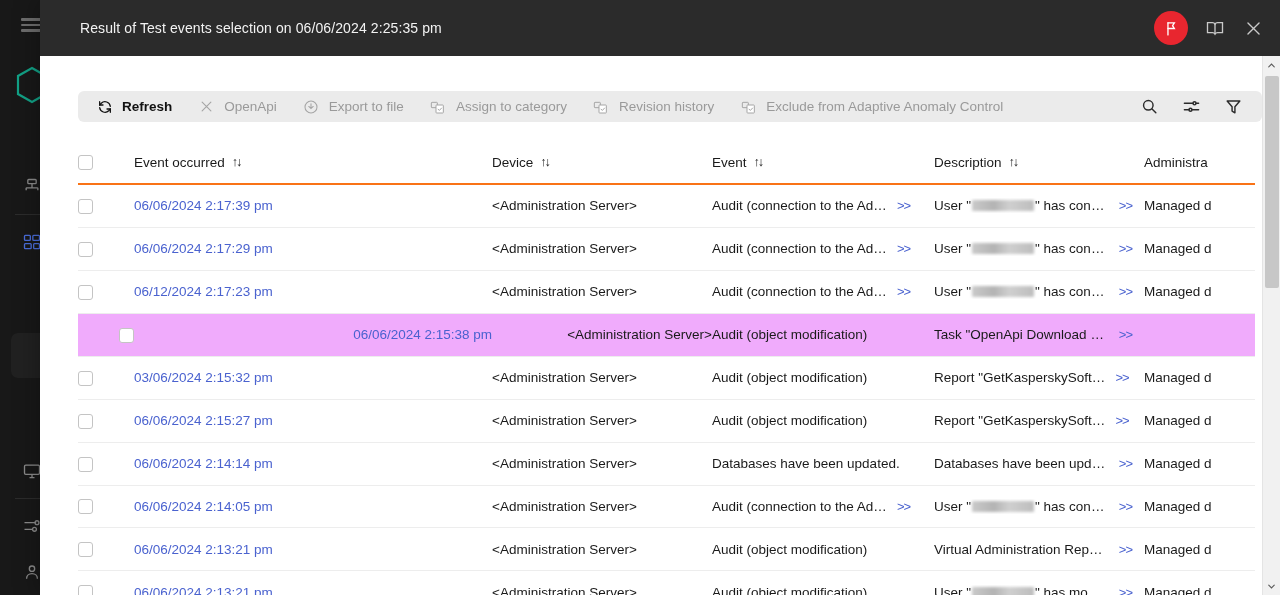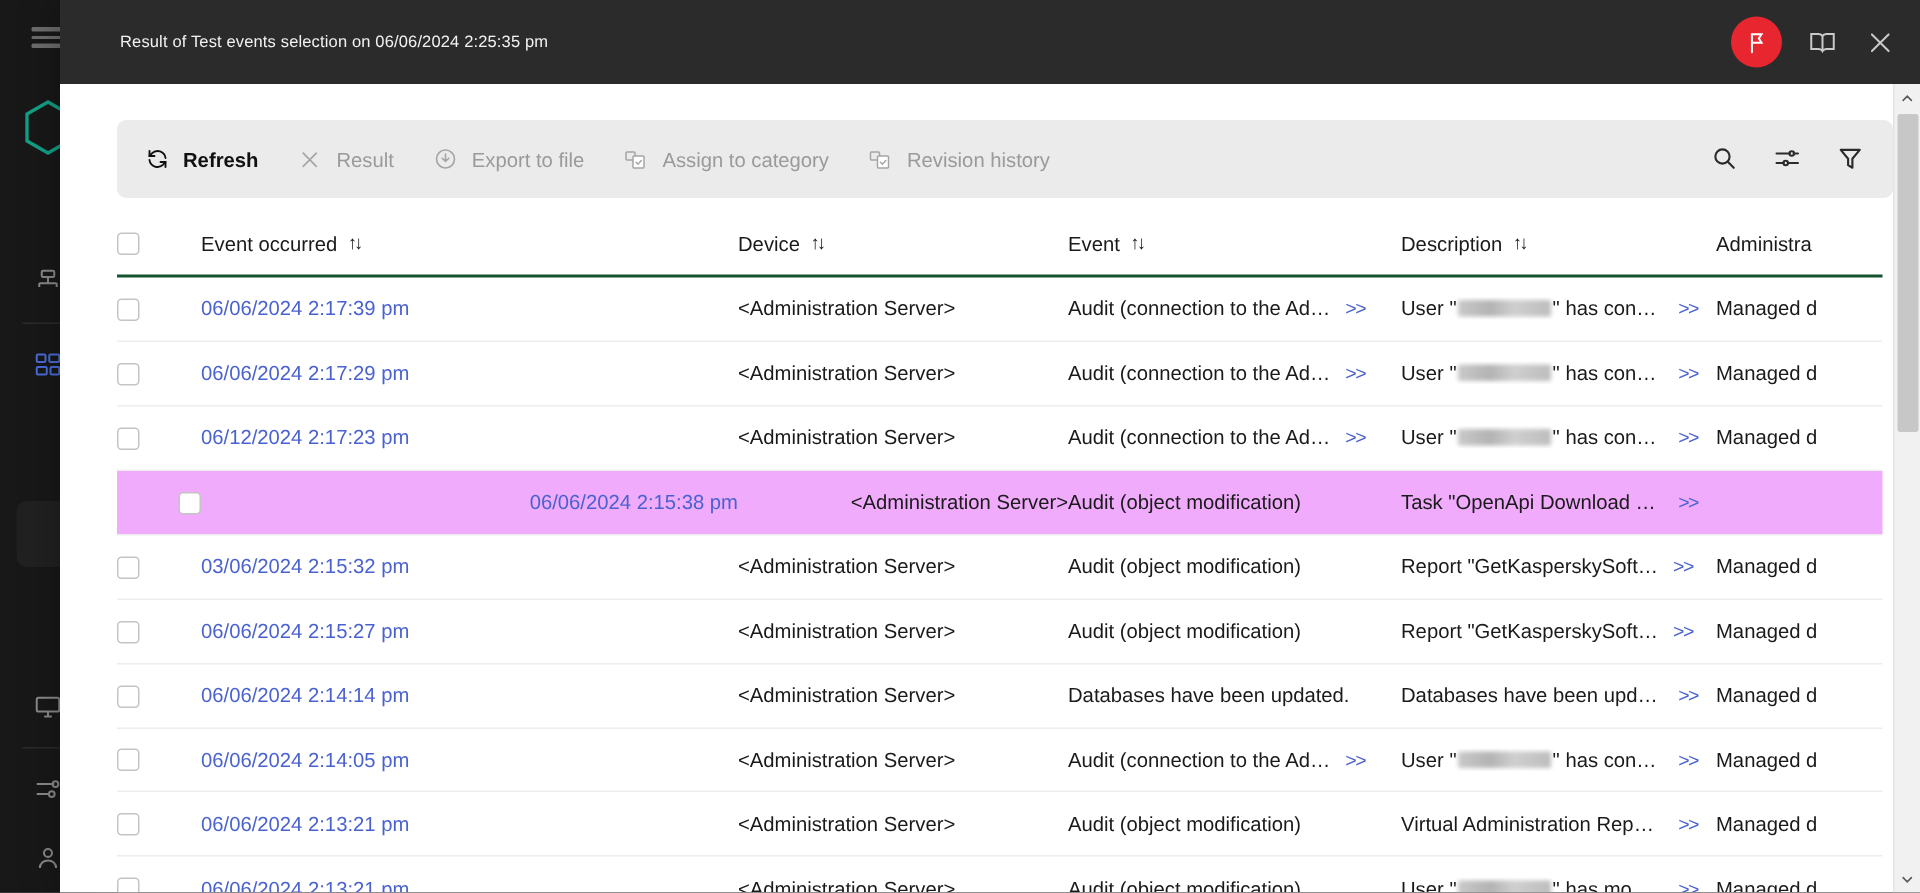--- a/index.html
+++ b/index.html
@@ -28,48 +28,48 @@
   
   .modal {
     position: absolute; left: 40px; top: 0; width: 1240px; height: 595px;
     background: #ffffff;
     box-shadow: 0 0 24px rgba(0,0,0,.35);
   }
   .titlebar {
     height: 56px; background: #2b2b2b; display: flex; align-items: center;
     padding: 0 16px 0 40px; color: #f2f2f2;
   }
-  .title-text { font-size: 11px; font-weight: 400; letter-spacing: .1px; white-space: nowrap; }
+  .title-text { font-size: 14px; font-weight: 400; letter-spacing: .1px; white-space: nowrap; }
   .titlebar-actions { margin-left: auto; display: flex; align-items: center; gap: 16px; }
   .flag-badge {
     width: 34px; height: 34px; border-radius: 50%; background: #e8262f;
     display: flex; align-items: center; justify-content: center; cursor: pointer;
   }
   .tb-icon { width: 22px; height: 22px; display:flex; align-items:center; justify-content:center; cursor:pointer; color:#c9c9c9; }
 
   
   .modal-body { position: relative; height: 539px; background: #fff; overflow: hidden; }
 
   .toolbar {
-    margin: 24px 18px 0 38px; height: 52px; background: #ebebeb; border-radius: 6px;
+    margin: 35px 18px 0 38px; height: 31px; background: #ebebeb; border-radius: 6px;
     display: flex; align-items: center; padding: 0 14px 0 18px;
   }
   .tbtn { display: flex; align-items: center; gap: 9px; padding: 0 13px 0 0; margin-right: 13px; font-size: 13.5px; white-space: nowrap; cursor: pointer; }
   .tbtn.enabled { color: #111; font-weight: 700; }
   .tbtn.disabled { color: #9a9a9a; font-weight: 400; cursor: default; }
   .tbtn .ic { width: 17px; height: 17px; display:flex; align-items:center; justify-content:center; flex: 0 0 17px; }
   .tb-right { margin-left: auto; display: flex; align-items: center; gap: 22px; padding-right: 4px; }
   .tb-right .ic { width: 20px; height: 20px; cursor: pointer; color: #2b2b2b; }
 
   
   .table-wrap { position: absolute; left: 38px; right: 25px; top: 86px; bottom: 0; overflow: hidden; }
   table { border-collapse: collapse; width: 1330px; table-layout: fixed; }
   th {
     text-align: left; font-size: 13.5px; font-weight: 400; color: #1a1a1a;
-    padding: 12px 0 13px 0; border-bottom: 2px solid #14532d; vertical-align: bottom;
+    padding: 12px 0 13px 0; border-bottom: 2px solid #f97316; vertical-align: bottom;
     white-space: nowrap; overflow: hidden;
   }
   th.cb-col, td.cb-col { width: 56px; }
   th .hwrap { display: inline-flex; align-items: center; gap: 7px; cursor: pointer; }
   .sort-ic { font-size: 12.5px; color: #1a1a1a; letter-spacing: -2px; }
   td {
     font-size: 13.5px; color: #1a1a1a; padding: 13px 0; border-bottom: 1px solid #ededed;
     white-space: nowrap; overflow: hidden; vertical-align: middle;
   }
   tr.hover td { background: #f0abfc; text-align: right; }
@@ -197,21 +197,21 @@
           </span>
           <span>Refresh</span>
         </div>
 
         <div class="tbtn disabled">
           <span class="ic">
             <svg width="15" height="15" viewBox="0 0 24 24" fill="none" stroke="#a5a5a5" stroke-width="1.8" stroke-linecap="round">
                 <path d="M5 5l14 14M19 5L5 19"></path>
               </svg>
           </span>
-          <span>Result</span>
+          <span>OpenApi</span>
         </div>
 
         <div class="tbtn disabled">
           <span class="ic">
             <svg width="16" height="16" viewBox="0 0 24 24" fill="none" stroke="#a5a5a5" stroke-width="1.6">
                 <circle cx="12" cy="12" r="9"></circle>
                 <path d="M12 7v7M8.7 11.2 12 14.4l3.3-3.2" stroke-linecap="round"></path>
               </svg>
           </span>
           <span>Export to file</span>
@@ -232,20 +232,30 @@
           <span class="ic">
             <svg width="16" height="16" viewBox="0 0 24 24" fill="none" stroke="#a5a5a5" stroke-width="1.5">
                 <rect x="2" y="5" width="9" height="8" rx="1"></rect>
                 <rect x="9" y="9" width="11" height="12" rx="1" fill="#fff"></rect>
                 <path d="M12 15.2l2 2 3.3-3.6" stroke-linecap="round"></path>
               </svg>
           </span>
           <span>Revision history</span>
         </div>
 
+        <div class="tbtn disabled">
+          <span class="ic">
+            <svg width="16" height="16" viewBox="0 0 24 24" fill="none" stroke="#a5a5a5" stroke-width="1.5">
+                <rect x="2" y="5" width="9" height="8" rx="1"></rect>
+                <rect x="9" y="9" width="11" height="12" rx="1" fill="#fff"></rect>
+                <path d="M12 15.2l2 2 3.3-3.6" stroke-linecap="round"></path>
+              </svg>
+          </span>
+          <span>Exclude from Adaptive Anomaly Control</span>
+        </div>
 
         <div class="tb-right">
           <span class="ic">
             <svg width="19" height="19" viewBox="0 0 24 24" fill="none" stroke="#2b2b2b" stroke-width="1.8" stroke-linecap="round">
                 <circle cx="10.5" cy="10.5" r="6"></circle>
                 <path d="M15.2 15.2 20 20"></path>
               </svg>
           </span>
           <span class="ic">
             <svg width="19" height="19" viewBox="0 0 24 24" fill="none" stroke="#2b2b2b" stroke-width="1.8" stroke-linecap="round">

